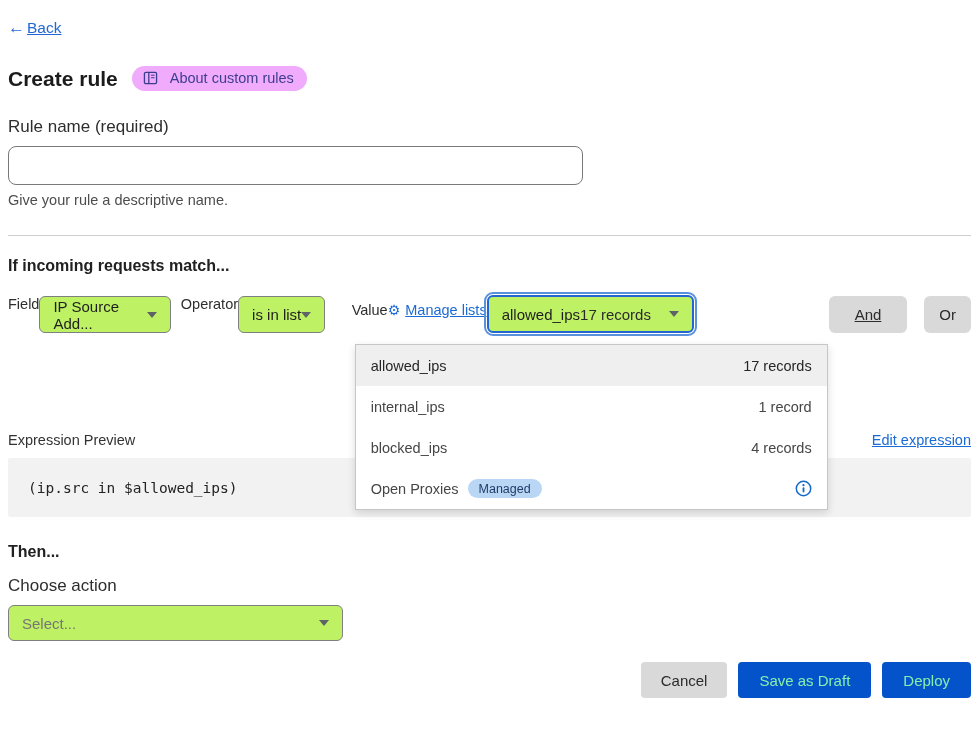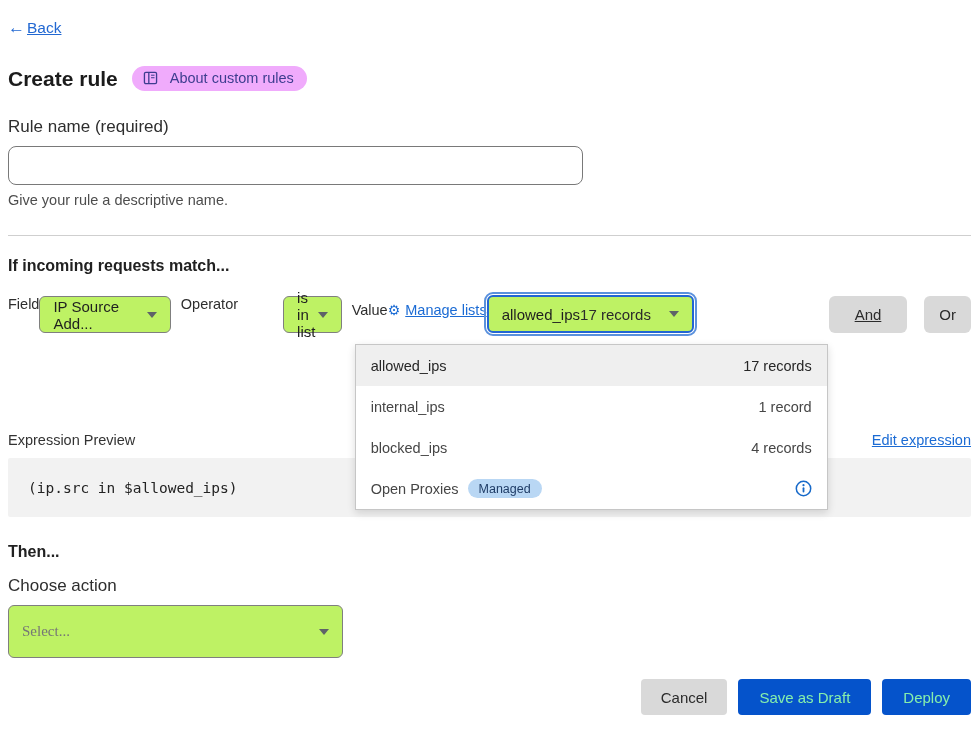--- a/index.html
+++ b/index.html
@@ -45,21 +45,21 @@
 
   .divider { border: none; border-top: 1px solid #cfcfcf; margin-top: 27px; }
 
   .section-heading { font-size: 16px; font-weight: bold; color: #212121; margin-top: 21px; }
 
   
   .controls-row { display: flex; align-items: flex-end; margin-top: 20px; }
   .ctl-col { display: flex; flex-direction: row; }
   .ctl-col .col-label { font-size: 14.5px; color: #2e2e2e; margin-bottom: 9px; }
   .col-field { width: 167px; }
-  .col-operator { width: 165px; margin-left: 10px; gap: 45px; }
+  .col-operator { width: 165px; margin-left: 10px; }
   .col-value { width: 480px; margin-left: 10px; position: relative; }
   .value-header { display: flex; justify-content: space-between; align-items: center; margin-bottom: 9px; }
   .manage-lists {
     display: inline-flex; align-items: center; gap: 5px;
     color: #1b6bd4; font-size: 14.5px; cursor: pointer;
   }
   .manage-lists .gear { font-size: 14px; text-decoration: none; color: #1b6bd4; }
   .manage-lists .link-text { text-decoration: underline; }
 
   .select-box {
@@ -116,23 +116,22 @@
   .edit-expression { color: #1b6bd4; text-decoration: underline; font-size: 14.5px; cursor: pointer; padding-left: 37px; }
   .expr-block {
     margin-top: 10px; height: 59px; background: #f2f2f2; border-radius: 2px;
     display: flex; align-items: center; padding: 0 20px;
     font-family: "DejaVu Sans Mono", monospace; font-size: 14.5px; color: #232323;
   }
 
   
   .then-heading { margin-top: 26px; }
   .action-select {
-    width: 335px; height: 53px; margin-top: 9px;
+    width: 335px; height: 36px; margin-top: 9px;
     color: #767676;
-    font-family: Liberation Serif, serif;
   }
 
   
   .footer { display: flex; justify-content: flex-end; align-items: center; gap: 11px; margin-top: 21px; }
   .btn {
     height: 36px; border: none; border-radius: 4px;
     font-size: 15px; font-family: "Liberation Sans", sans-serif; cursor: pointer;
   }
   .btn-cancel { background: #d9d9d9; color: #2b2b2b; padding: 0 20px; }
   .btn-primary { background: #0553cb; color: #86efac; }

